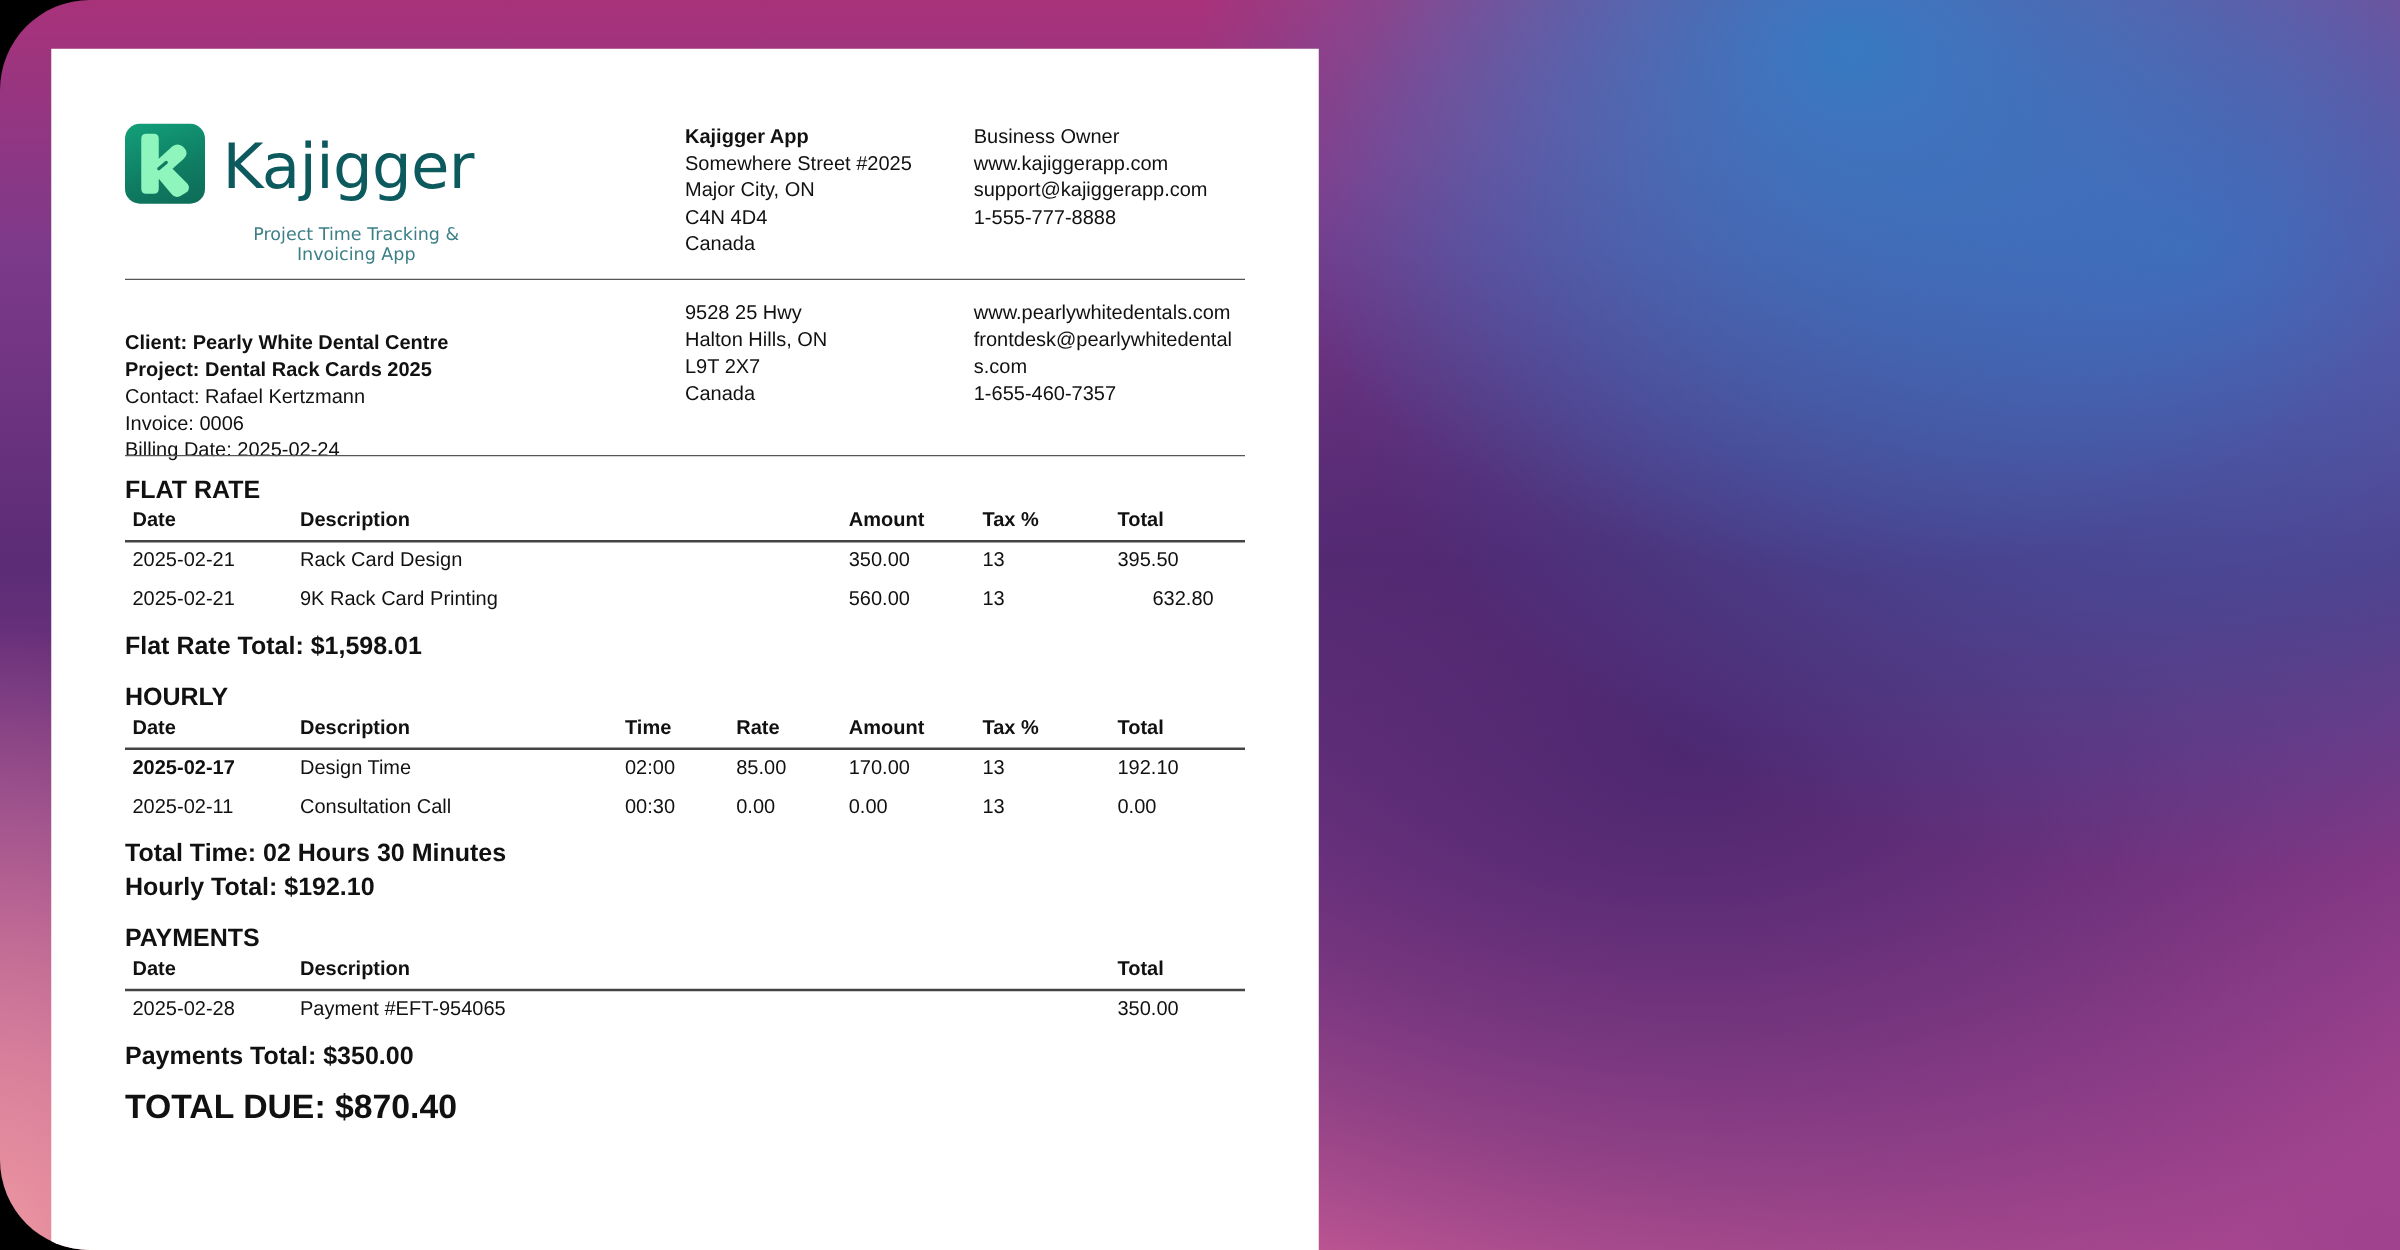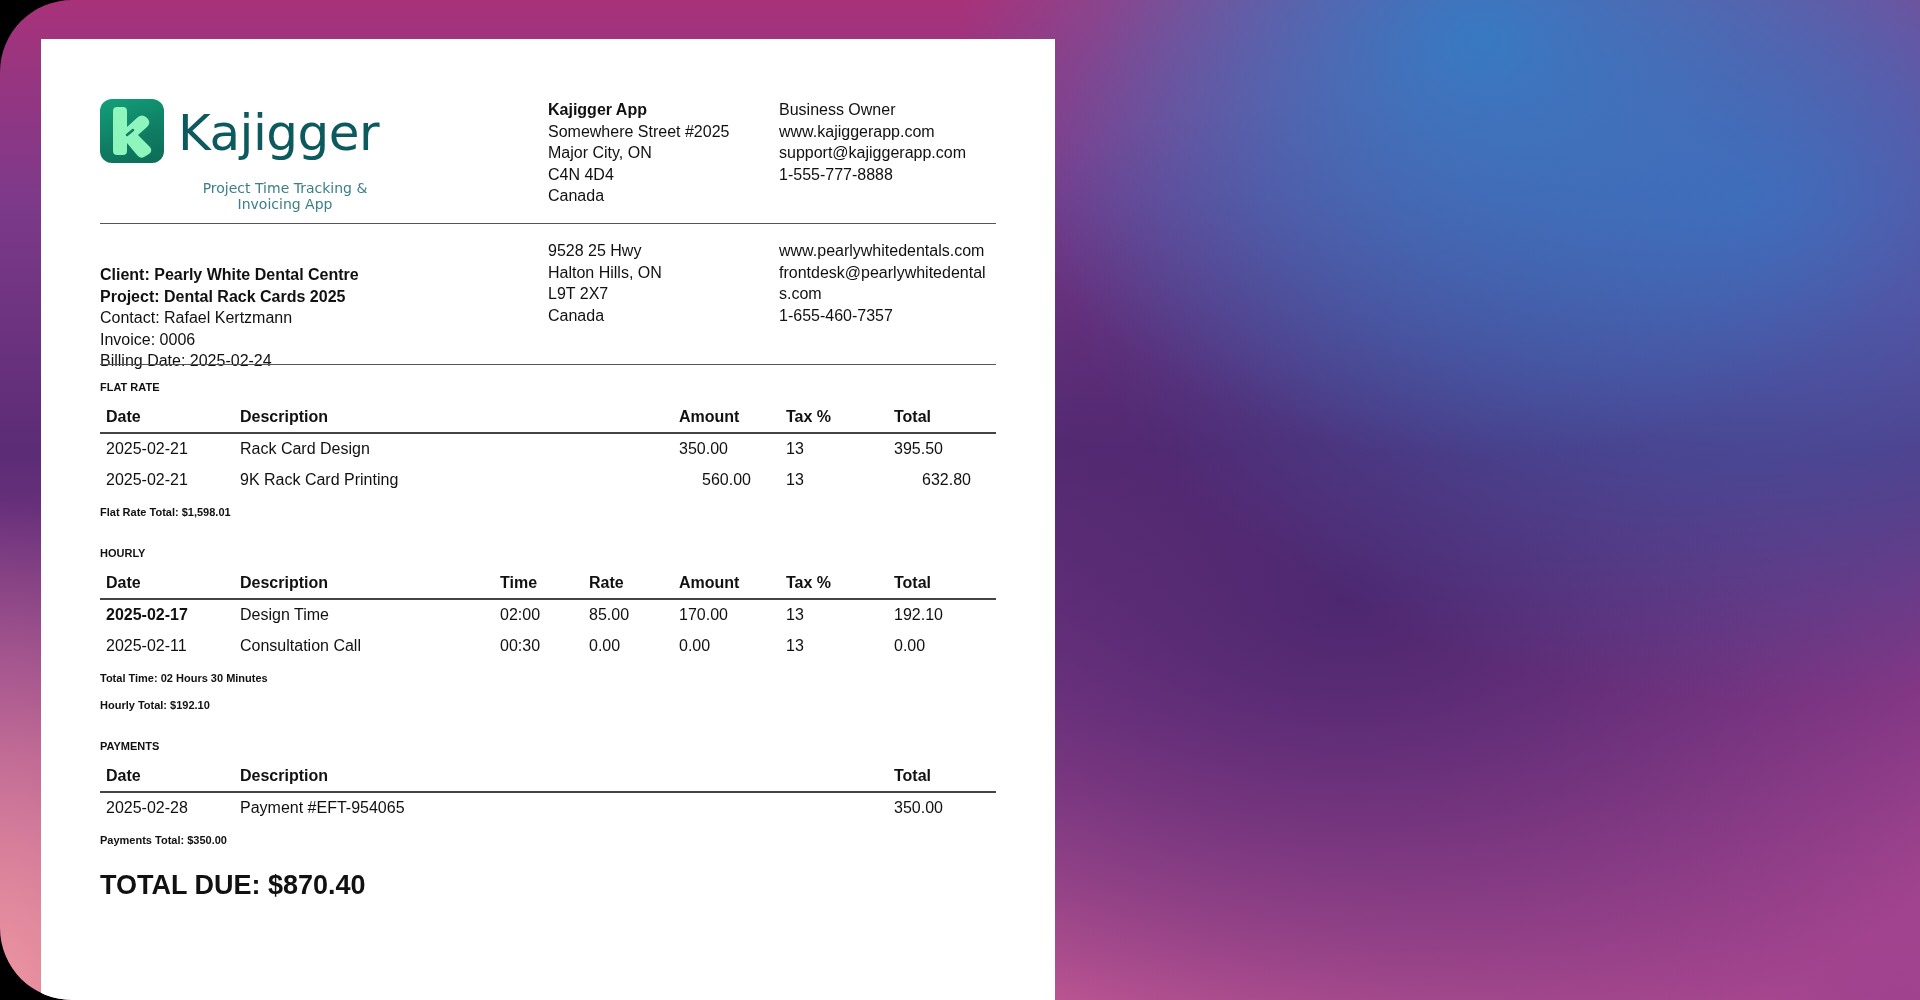--- a/index.html
+++ b/index.html
@@ -36,21 +36,21 @@
     position: absolute; left: 78px; top: 4px;
     font-family: "DejaVu Sans", sans-serif; font-size: 50px; color: #0d5a5e;
     letter-spacing: -0.5px; line-height: 60px;
   }
   .logo-tag {
     position: absolute; left: 78px; top: 81px; width: 214px; text-align: center;
     font-family: "DejaVu Sans", sans-serif; font-size: 14px; color: #3c7f86;
   }
   .divider { position: absolute; left: 59px; width: 896px; height: 0; border-top: 1.5px solid #555; }
   .hline { position: absolute; left: 59px; width: 896px; height: 0; border-top: 2px solid #444; }
-  .sec-title { position: absolute; left: 59px; font-weight: bold; font-size: 11px; }
+  .sec-title { position: absolute; left: 59px; font-weight: bold; font-size: 20px; }
   .cell { position: absolute; white-space: nowrap; font-size: 16px; }
   .th { font-weight: bold; }
   .total-due { position: absolute; left: 59px; font-weight: bold; font-size: 27px; }
 </style>
 </head>
 <body>
 
 <div class="frame">
   <div class="paper">
 
@@ -121,21 +121,21 @@
     <div>
       <div class="cell" style="left:65px; top:401px;">2025-02-21</div>
       <div class="cell" style="left:199px; top:401px;">Rack Card Design</div>
       <div class="cell" style="left:638px; top:401px;">350.00</div>
       <div class="cell" style="left:745px; top:401px;">13</div>
       <div class="cell" style="left:853px; top:401px;">395.50</div>
     </div>
     <div>
       <div class="cell" style="left:65px; top:432px;">2025-02-21</div>
       <div class="cell" style="left:199px; top:432px;">9K Rack Card Printing</div>
-      <div class="cell" style="left:638px; top:432px;margin-left:23px;">560.00</div>
+      <div class="cell" style="left:638px; top:432px;">560.00</div>
       <div class="cell" style="left:745px; top:432px;">13</div>
       <div class="cell" style="left:853px; top:432px;margin-left:28px;">632.80</div>
     </div>
     <div class="sec-title" style="top:467px;">Flat Rate Total: $1,598.01</div>
 
     <div class="sec-title" style="top:508px;">HOURLY</div>
     <div>
       <div class="cell th" style="left:65px; top:535px;">Date</div>
       <div class="cell th" style="left:199px; top:535px;">Description</div>
       <div class="cell th" style="left:459px; top:535px;">Time</div>

